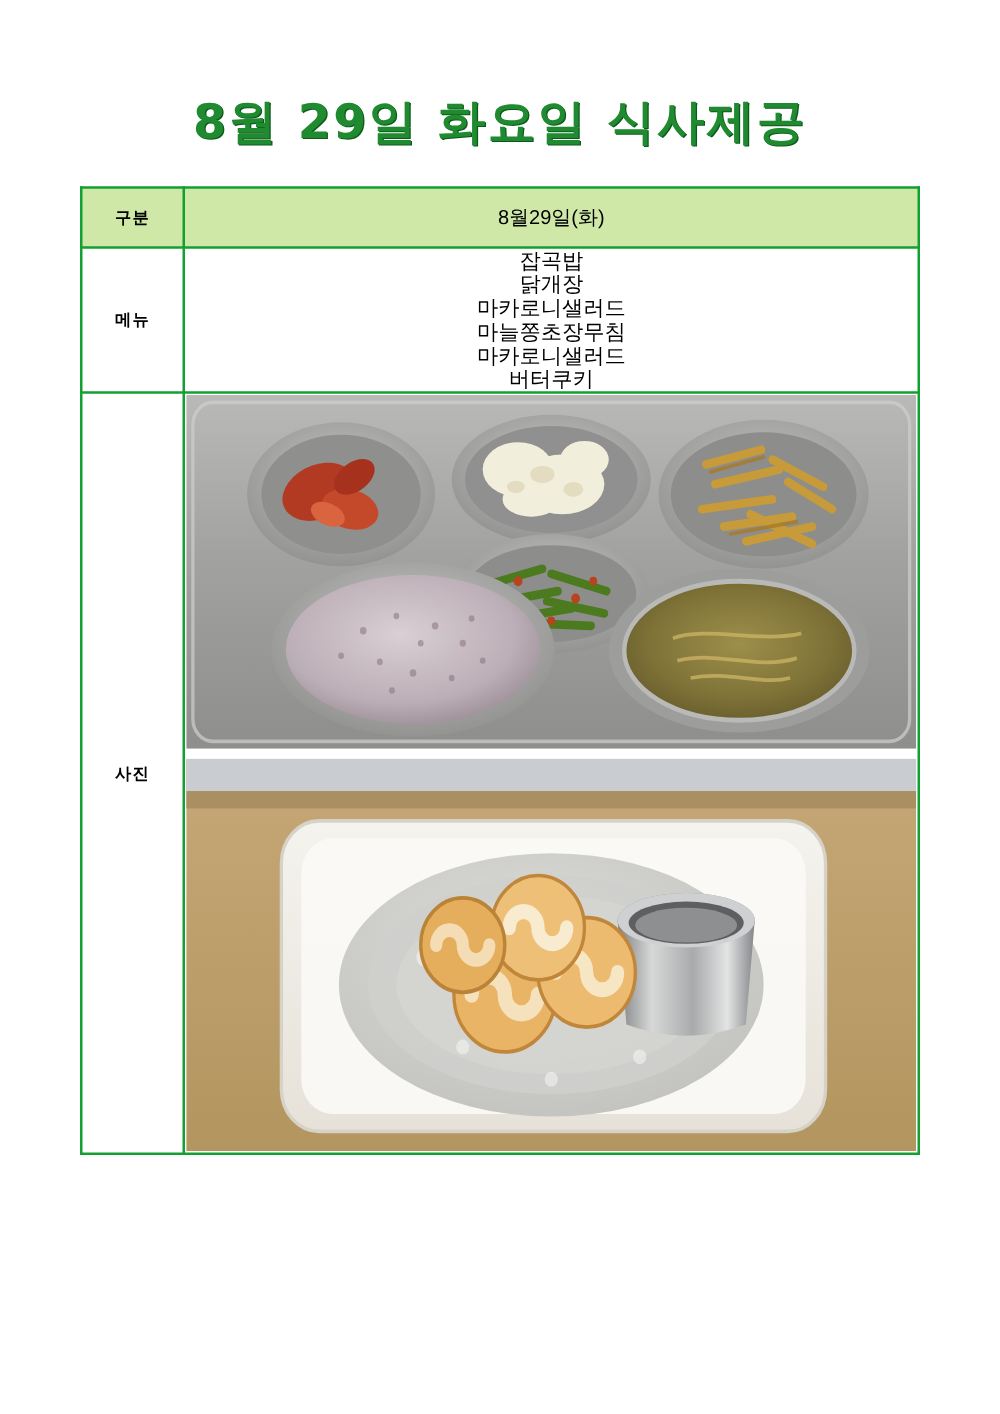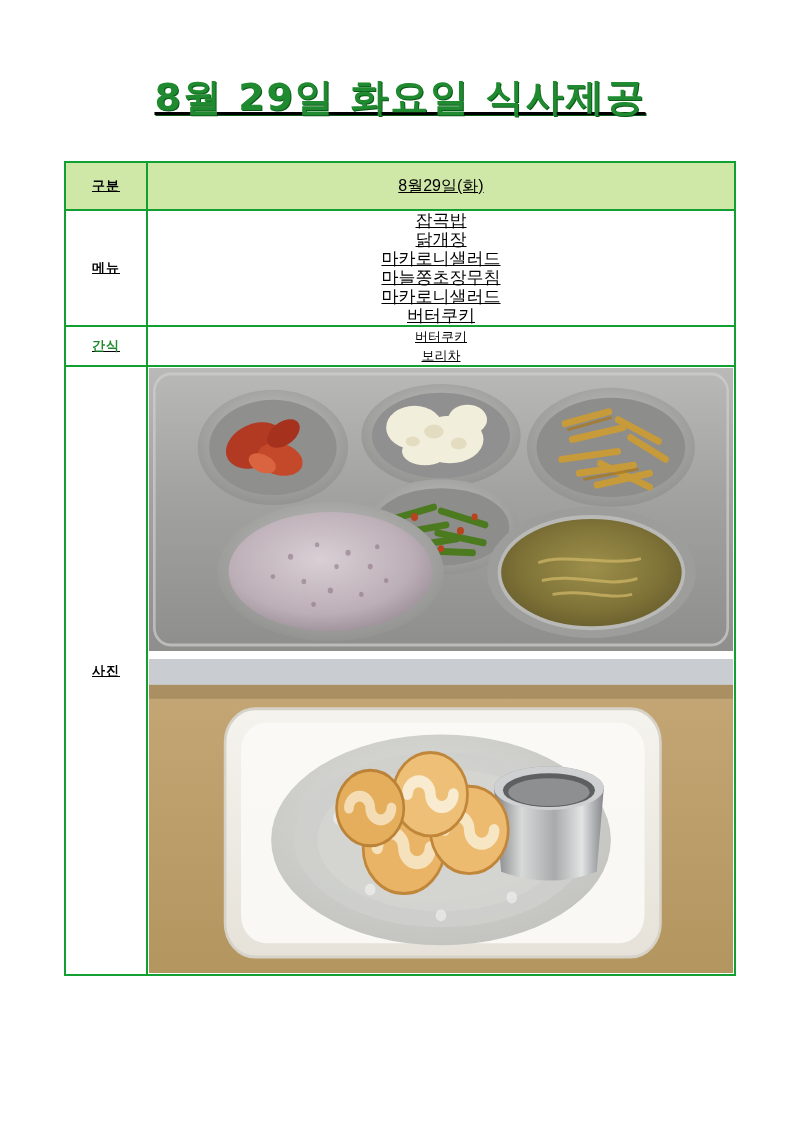--- a/index.html
+++ b/index.html
@@ -13,37 +13,36 @@
     font-family: "Liberation Sans", sans-serif;
     color: #000;
     position: relative;
     overflow: hidden;
   }
   .page {
     width: 800px;
     height: 1131px;
     position: relative;
     box-sizing: border-box;
-    text-decoration: underline;
   }
   .doc-title {
     text-align: center;
     font-family: "DejaVu Sans", sans-serif;
     font-weight: bold;
     font-size: 38px;
     letter-spacing: 2px;
     color: #1f8a2f;
     margin: 0;
     padding: 72px 0 24px 0;
     text-shadow: 1px 1px 0 #0c5a1a;
   }
   table.menu-table {
     border-collapse: collapse;
     width: 672px;
-    margin: 14px auto;
+    margin: 2px auto;
     table-layout: fixed;
     padding-left: 44px;
   }
   table.menu-table td {
     border: 2px solid #13a033;
     vertical-align: middle;
     padding: 0;
   }
   .col-label {
     width: 82px;
@@ -119,27 +118,20 @@
         <td class="menu-cell">
           <div class="menu-line">잡곡밥</div>
           <div class="menu-line">닭개장</div>
           <div class="menu-line">마카로니샐러드</div>
           <div class="menu-line">마늘쫑초장무침</div>
           <div class="menu-line">마카로니샐러드</div>
           <div class="menu-line">버터쿠키</div>
         </td>
       </tr>
 
-      <tr>
-        <td class="col-label green-text">간식</td>
-        <td class="snack-cell">
-          <div class="menu-line">버터쿠키</div>
-          <div class="menu-line">보리차</div>
-        </td>
-      </tr>
 
       <tr>
         <td class="col-label photo-label-cell">사진</td>
         <td class="photo-cell">
 
           <div class="photo tray">
             <svg class="photo-inner" viewBox="0 0 660 285" preserveAspectRatio="none">
               <defs>
                 <linearGradient id="trayg" x1="0" y1="0" x2="0" y2="1">
                   <stop offset="0%" stop-color="#b9b9b7"></stop>

